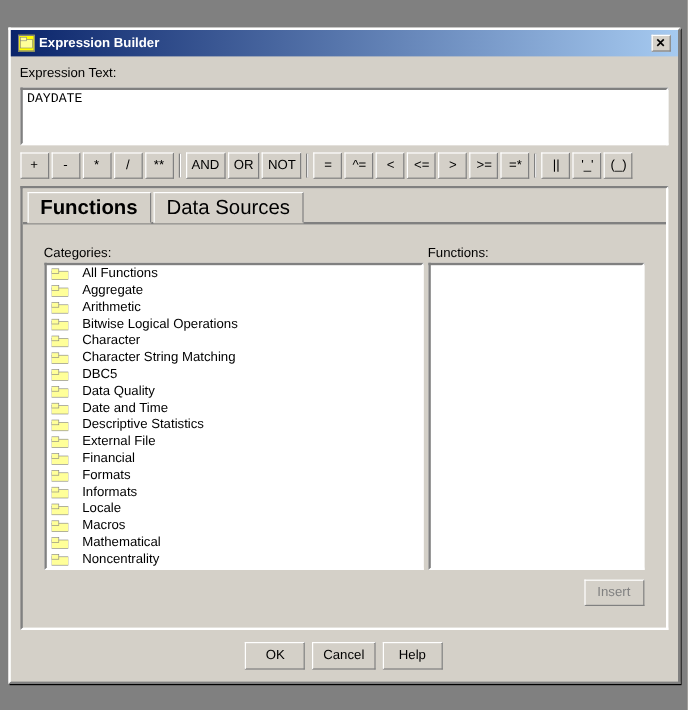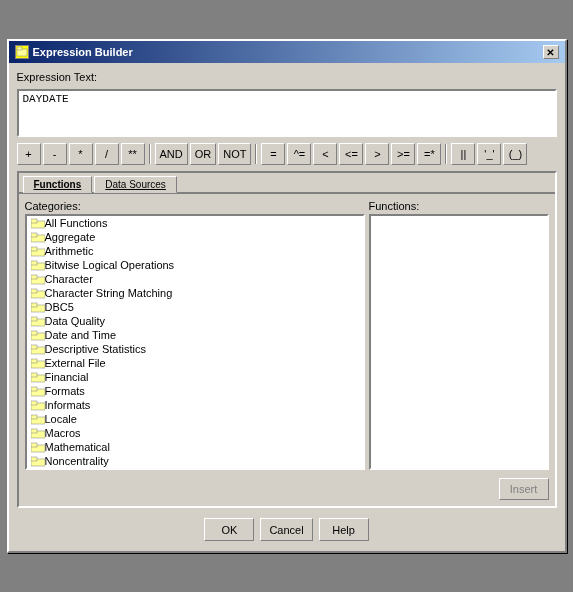--- a/index.html
+++ b/index.html
@@ -149,38 +149,37 @@
       border-bottom: 2px solid #808080;
       position: relative;
       top: 0;
     }
 
     .tab {
       padding: 2px 10px;
       background: #d4d0c8;
       border: 1px solid;
       border-color: #ffffff #808080 #d4d0c8 #ffffff;
-      font-size: 10px;
+      font-size: 17px;
       cursor: pointer;
       position: relative;
       top: 1px;
       margin-right: 2px;
-      text-decoration: underline;
     }
 
     .tab.active {
       font-weight: bold;
       background: #d4d0c8;
       border-bottom-color: #d4d0c8;
       z-index: 2;
       top: 1px;
     }
 
     .tab-content {
-      padding: 6px;
+      padding: 18px;
       flex: 1;
       display: flex;
       flex-direction: column;
       gap: 4px;
     }
 
     .pane-row {
       display: flex;
       gap: 4px;
       flex: 1;
@@ -203,21 +202,21 @@
       background: white;
       border: 2px solid;
       border-color: #808080 #ffffff #ffffff #808080;
       overflow-y: scroll;
       min-height: 220px;
     }
 
     .list-item {
       display: flex;
       align-items: flex-end;
-      gap: 0;
+      gap: 12px;
       padding: 1px 4px;
       cursor: pointer;
       font-size: 11px;
       white-space: nowrap;
     }
 
     .folder-icon {
       width: 14px;
       height: 12px;
       display: inline-flex;

